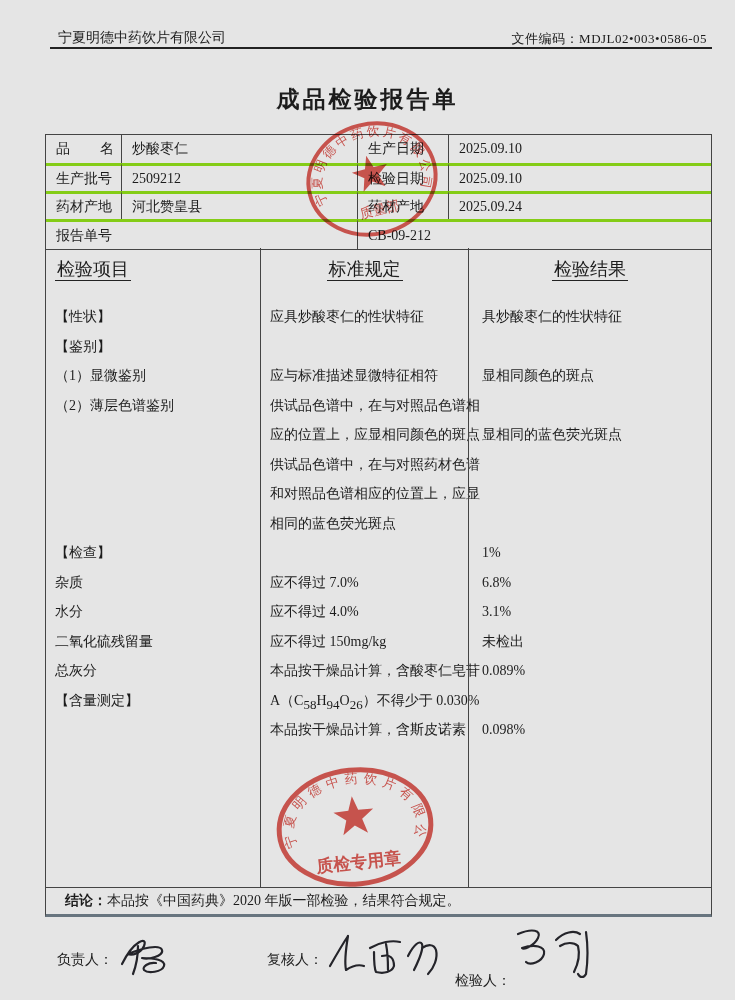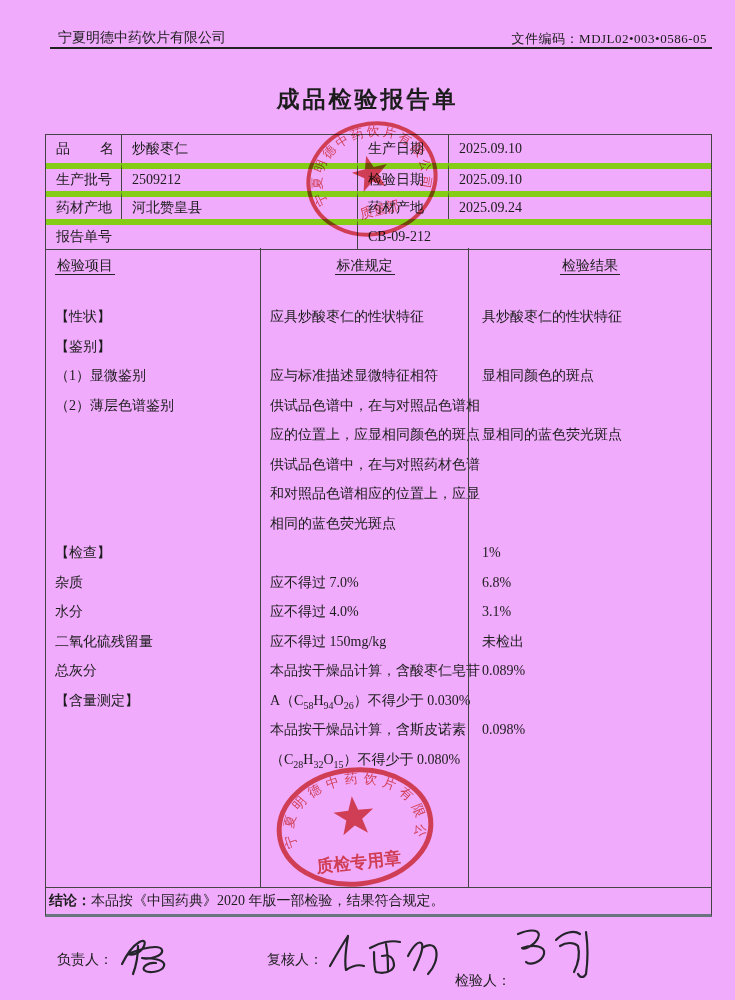--- a/index.html
+++ b/index.html
@@ -1,54 +1,54 @@
 <!DOCTYPE html>
 <html><head>
 <meta charset="utf-8">
 <style>
   html,body{margin:0;padding:0;background:#888;}
   .page{
-    position:relative;width:735px;height:1000px;background:#f0abfc;
+    position:relative;width:735px;height:1000px;background:#e5e5e5;
     font-family:"Liberation Serif",serif;color:#1c1c1c;overflow:hidden;margin:0 auto;
   }
   .abs{position:absolute;}
   
   .hd-company{left:58px;top:29px;font-size:14px;}
   .hd-code{right:28px;top:30px;font-size:13px;letter-spacing:.5px;text-align:right;}
   .hd-rule{left:50px;top:47px;width:662px;height:2px;background:#222;}
   .doc-title{left:0;top:84px;width:735px;text-align:center;font-size:23px;font-weight:bold;letter-spacing:3px;font-family:Liberation Mono, monospace;}
   
   .info{left:45px;top:134px;width:667px;border:1px solid #444;box-sizing:border-box;
         display:grid;grid-template-columns:75px 236px 91px 1fr;grid-template-rows:28px 28px 28px 30px;}
   .info .cell{box-sizing:border-box;font-size:14px;display:flex;align-items:center;padding-left:10px;overflow:hidden;}
   .info .bl{border-left:1px solid #444;}
-  .info .bt{border-top:6px solid #84cc16;}
+  .info .bt{border-top:3px solid #84cc16;}
   .info .span2a{grid-column:1 / span 2;}
   .info .span2b{grid-column:3 / span 2;}
   .lbl-pin{display:inline-flex;width:58px;justify-content:space-between;}
   
   .main{left:45px;top:248px;width:667px;height:640px;border:1px solid #444;border-top:none;
         box-sizing:border-box;display:flex;}
   .col{box-sizing:border-box;height:100%;}
   .col-item{width:214px;}
   .col-std{width:208px;border-left:1px solid #444;}
   .col-res{flex:1;border-left:1px solid #444;}
-  .col-head{height:54px;box-sizing:border-box;padding-top:9px;font-size:14px;}
+  .col-head{height:54px;box-sizing:border-box;padding-top:9px;font-size:18px;}
   .col-item .col-head{padding-left:9px;}
   .col-std .col-head,.col-res .col-head{text-align:center;}
   .col-head span{border-bottom:1px solid #222;padding:0 2px 1px 2px;}
   .line{height:29.5px;line-height:29.5px;font-size:14px;white-space:nowrap;overflow:visible;}
   .col-item .line{padding-left:9px;}
   .col-std .line{padding-left:9px;}
   .col-res .line{padding-left:13px;}
-  sub{font-size:10px;line-height:0;}
+  sub{font-size:13px;line-height:0;}
   
   .conclusion{left:45px;top:888px;width:667px;height:29px;box-sizing:border-box;
       border-left:1px solid #444;border-right:1px solid #444;border-bottom:3px solid #68757f;
-      font-size:14px;line-height:26px;padding-left:3px;font-family:Liberation Serif, serif;}
+      font-size:14px;line-height:26px;padding-left:19px;font-family:Liberation Serif, serif;}
   .conclusion .b{font-weight:bold;}
   
   .sig-label{top:951px;font-size:14px;}
   .sig-svg{pointer-events:none;}
   .sig-svg path{stroke:#24242a;stroke-width:2.2;fill:none;stroke-linecap:round;stroke-linejoin:round;}
   
   .stamp{mix-blend-mode:multiply;opacity:.88;pointer-events:none;}
   .stamp text{font-family:"Liberation Serif",serif;}
 </style>
 </head>
@@ -117,21 +117,20 @@
       <div class="line">供试品色谱中，在与对照药材色谱</div>
       <div class="line">和对照品色谱相应的位置上，应显</div>
       <div class="line">相同的蓝色荧光斑点</div>
       <div class="line"></div>
       <div class="line">应不得过 7.0%</div>
       <div class="line">应不得过 4.0%</div>
       <div class="line">应不得过 150mg/kg</div>
       <div class="line">本品按干燥品计算，含酸枣仁皂苷</div>
       <div class="line"><span>A（C</span><sub>58</sub><span>H</span><sub>94</sub><span>O</span><sub>26</sub><span>）不得少于 0.030%</span></div>
       <div class="line">本品按干燥品计算，含斯皮诺素</div>
-      <div class="line"><span>（C</span><sub>28</sub><span>H</span><sub>32</sub><span>O</span><sub>15</sub><span>）不得少于 0.080%</span></div>
     </div>
     <div class="col col-res">
       <div class="col-head"><span>检验结果</span></div>
       <div class="line">具炒酸枣仁的性状特征</div>
       <div class="line"></div>
       <div class="line">显相同颜色的斑点</div>
       <div class="line"></div>
       <div class="line">显相同的蓝色荧光斑点</div>
       <div class="line"></div>
       <div class="line"></div>

